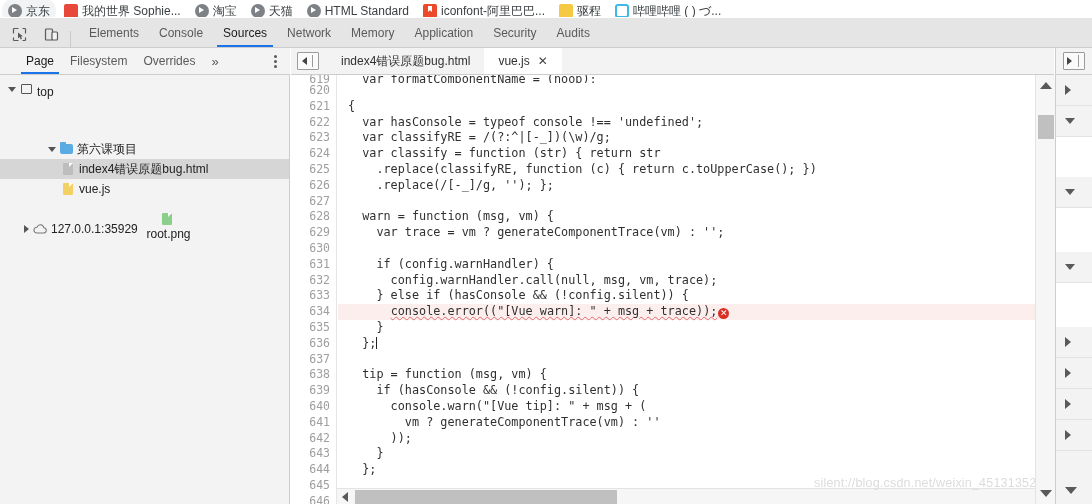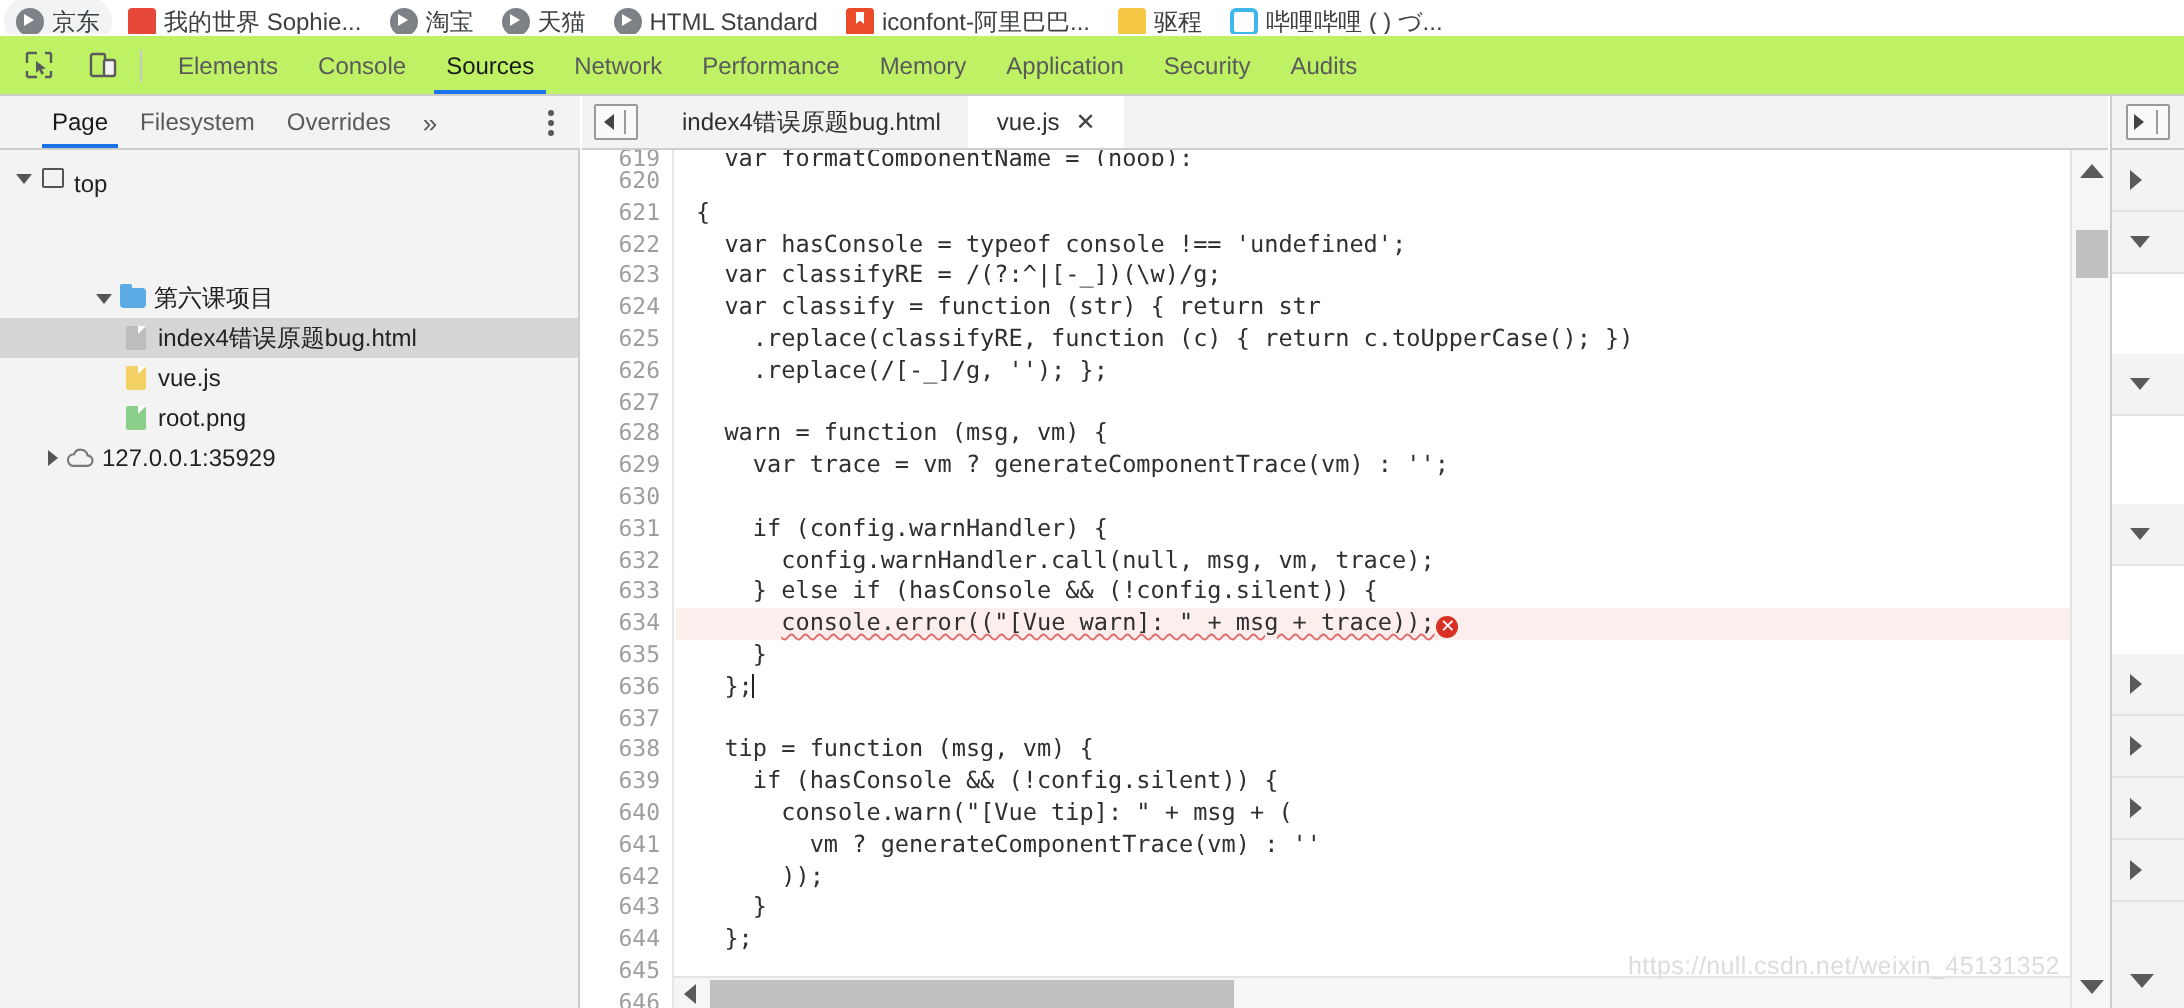--- a/index.html
+++ b/index.html
@@ -48,23 +48,23 @@
     content:""; position:absolute; left:5px; top:2px; width:4px; height:6px;
     background:#ffffff; clip-path: polygon(0 0,100% 0,100% 100%,50% 70%,0 100%);
   }
   .ico-folder { background: #f6c945; border-radius: 2px 2px 2px 2px; }
   .ico-blue { background: #ffffff; border: 2px solid #3fb7e8; border-radius: 3px; }
   .bm-txt { font-size: 12px; line-height: 14px; }
 
   
   #devtools-toolbar {
     position: absolute; top: 18px; left: 0; width: 1092px; height: 30px;
-    background: #bef264;
+    background: #e5e5e5;
     border-bottom: 1px solid #cdcdcd;
-    display: flex; align-items: center;
+    display: flex; align-items: flex-end;
   }
   .tb-icon-btn {
     width: 26px; height: 26px; margin-left: 6px;
     display: flex; align-items: center; justify-content: center;
     cursor: pointer;
   }
   .tb-sep { width: 1px; height: 16px; background: #c9c9c9; margin: 0 8px 0 6px; }
   .dt-tab {
     height: 29px; padding: 0 10px;
     display: flex; align-items: center;
@@ -339,21 +339,20 @@
       <rect x="1.5" y="2" width="7" height="11" rx="1" stroke="#5a5a5a" stroke-width="1.2" fill="none"></rect>
       <rect x="8" y="5" width="5.5" height="8" rx="1" stroke="#5a5a5a" stroke-width="1.2" fill="#f3f3f3"></rect>
     </svg>
   </div>
   <div class="tb-sep"></div>
   <div id="dt-tabs" style="display:flex;align-items:center;height:29px;">
       <div class="dt-tab">Elements</div>
       <div class="dt-tab">Console</div>
       <div class="dt-tab sel">Sources</div>
       <div class="dt-tab">Network</div>
-      <div class="dt-tab">Performance</div>
       <div class="dt-tab">Memory</div>
       <div class="dt-tab">Application</div>
       <div class="dt-tab">Security</div>
       <div class="dt-tab">Audits</div>
     </div>
 </div>
 
 <div id="nav-toolbar">
   <div id="nv-tabs" style="display:flex;align-items:center;height:26px;">
       <div class="nv-tab sel">Page</div>
@@ -390,21 +389,21 @@
       </span>
       <span>index4错误原题bug.html</span>
     </div>
     <div class="tree-row" style="padding-left: 48px;">
       <span class="tw"></span>
       <span class="ti">
         <span class="ti-js"></span>
       </span>
       <span>vue.js</span>
     </div>
-    <div class="tree-row" style="padding-left: 48px;">
+    <div class="tree-row" style="padding-left: 48px; flex-direction: column;">
       <span class="tw"></span>
       <span class="ti">
         <span class="ti-img"></span>
       </span>
       <span>root.png</span>
     </div>
     <div class="tree-row" style="padding-left: 20px;">
       <span class="tw closed"></span>
       <span class="ti">
         <svg width="14" height="10" viewBox="0 0 16 11">
@@ -531,13 +530,13 @@
   <div class="sb-arrow-up"></div>
   <div id="v-thumb"></div>
   <div class="sb-arrow-dn"></div>
 </div>
 
 <div id="h-scroll">
   <div class="sb-arrow-l"></div>
   <div id="h-thumb"></div>
 </div>
 
-<div id="watermark">https://null.csdn.net/weixin_45131352</div>
+<div id="watermark">silent://blog.csdn.net/weixin_45131352</div>
 
 </body></html>

